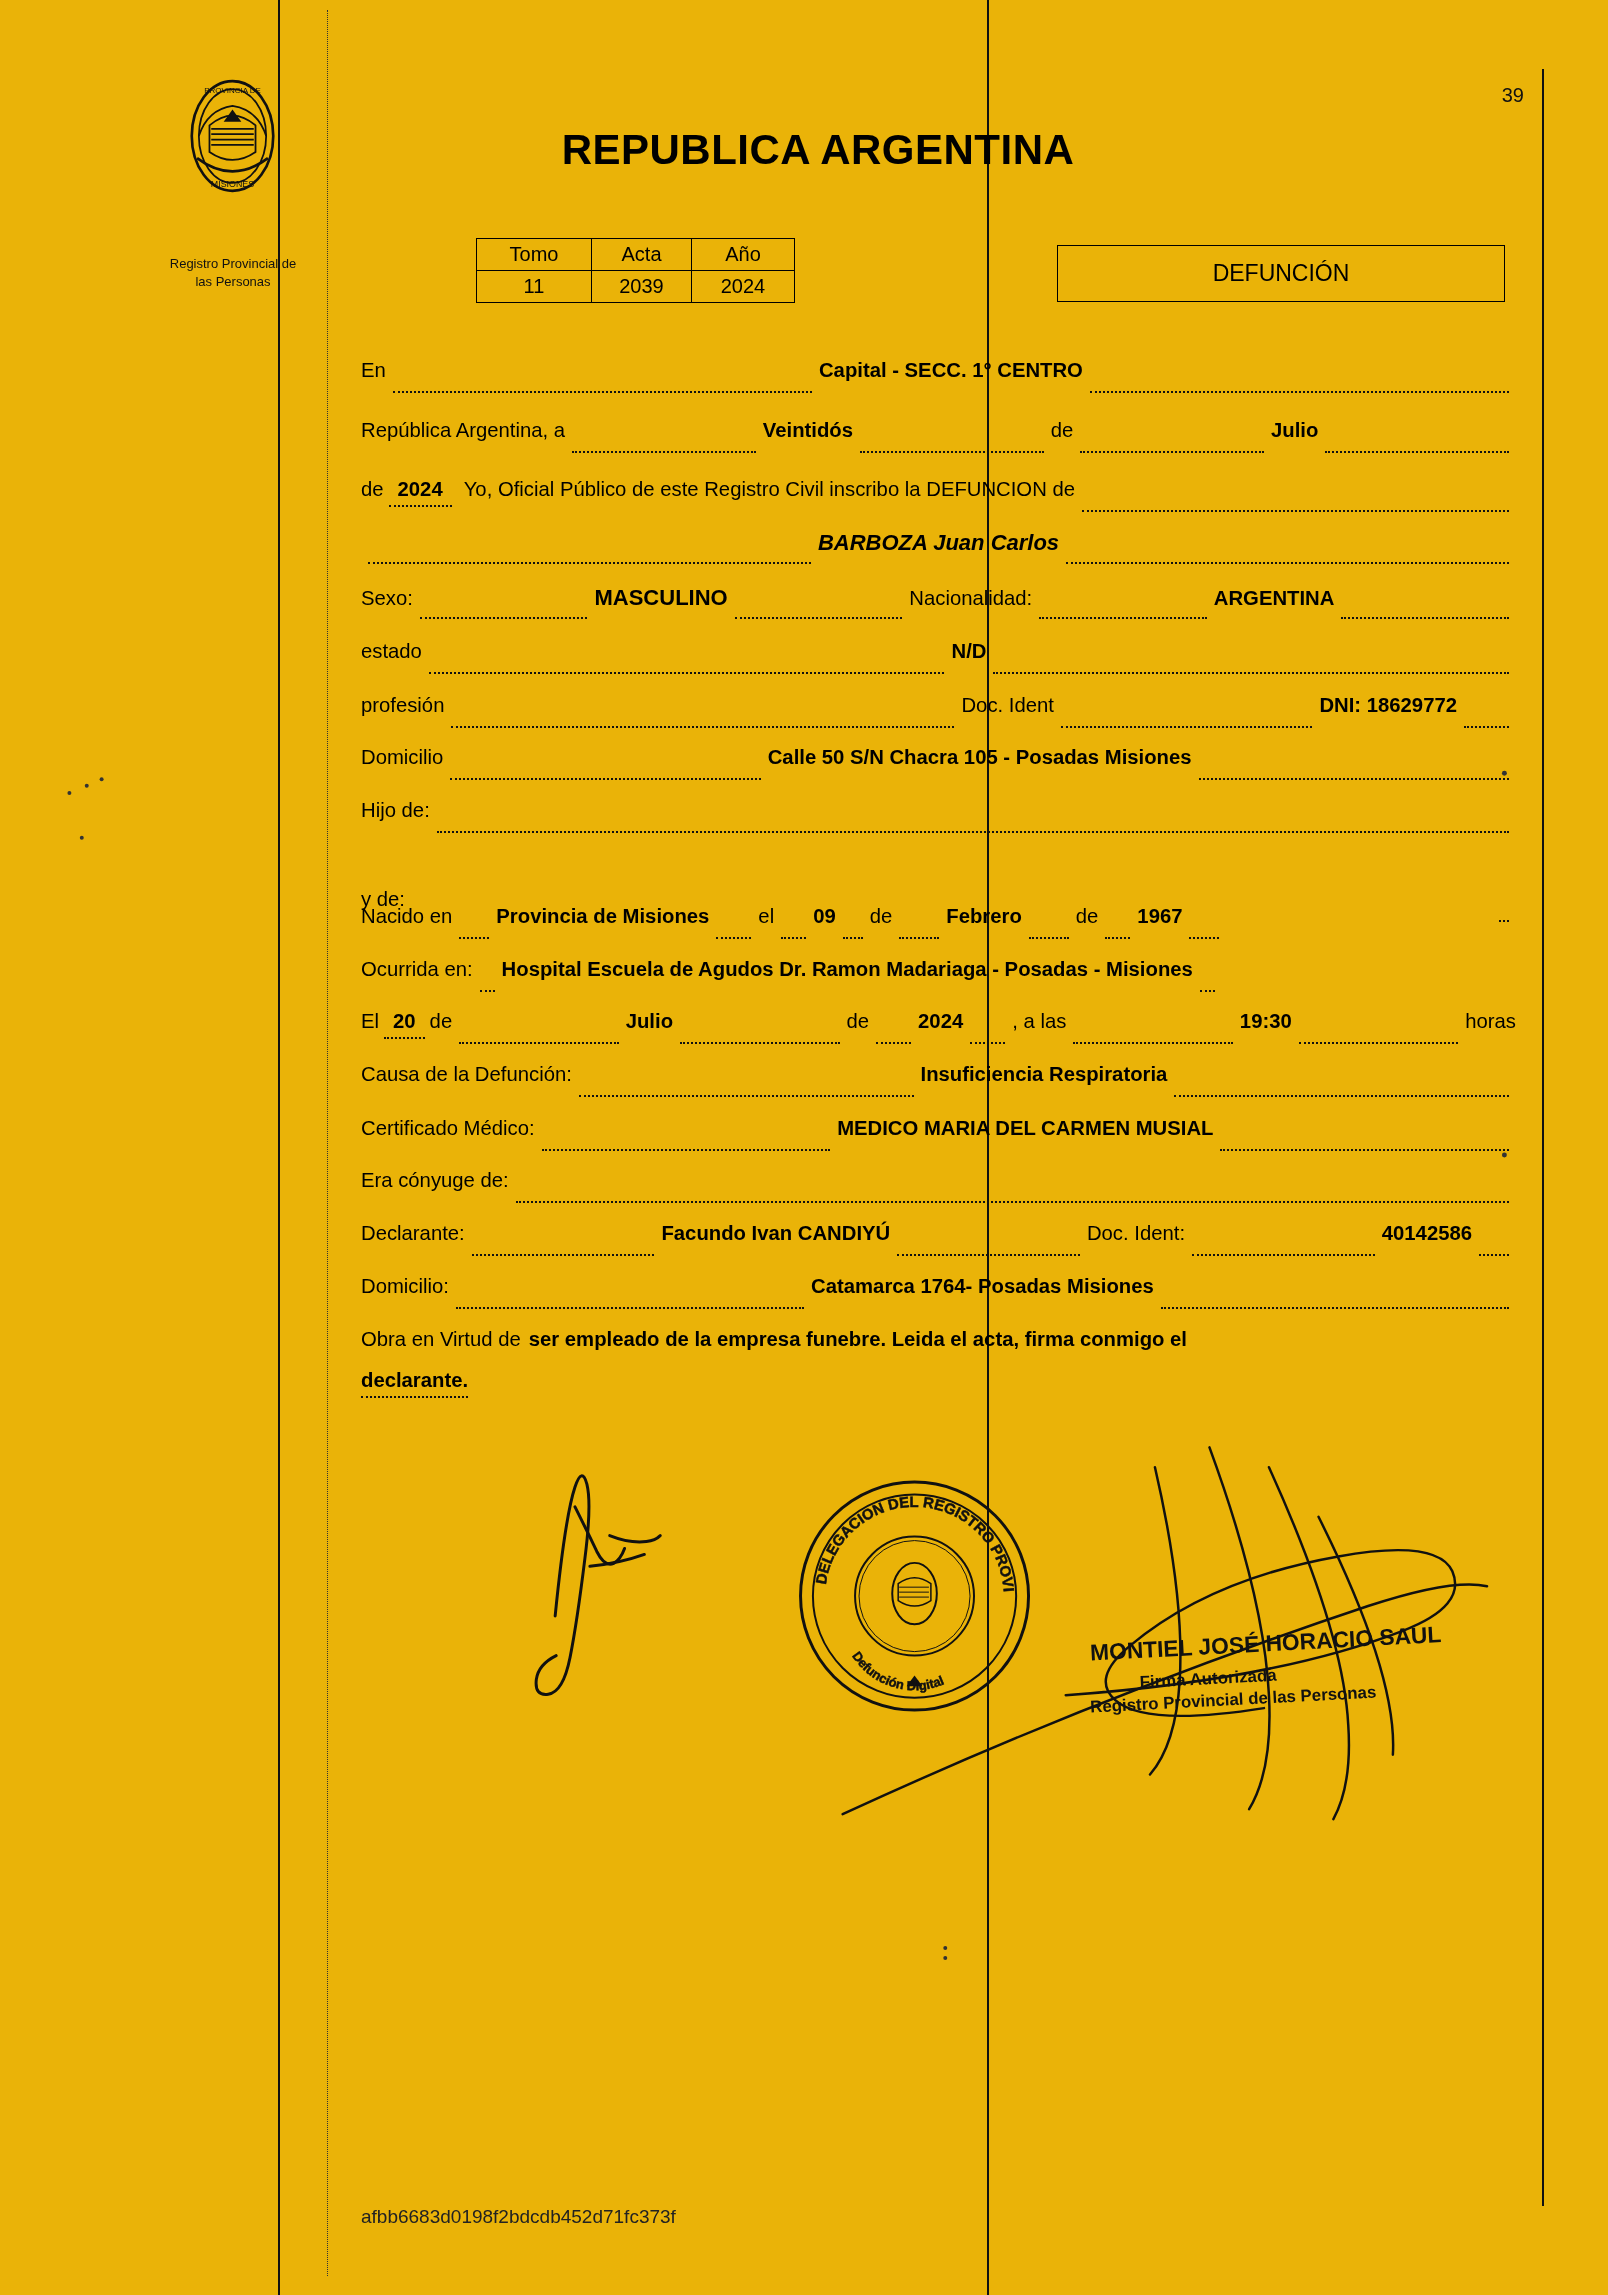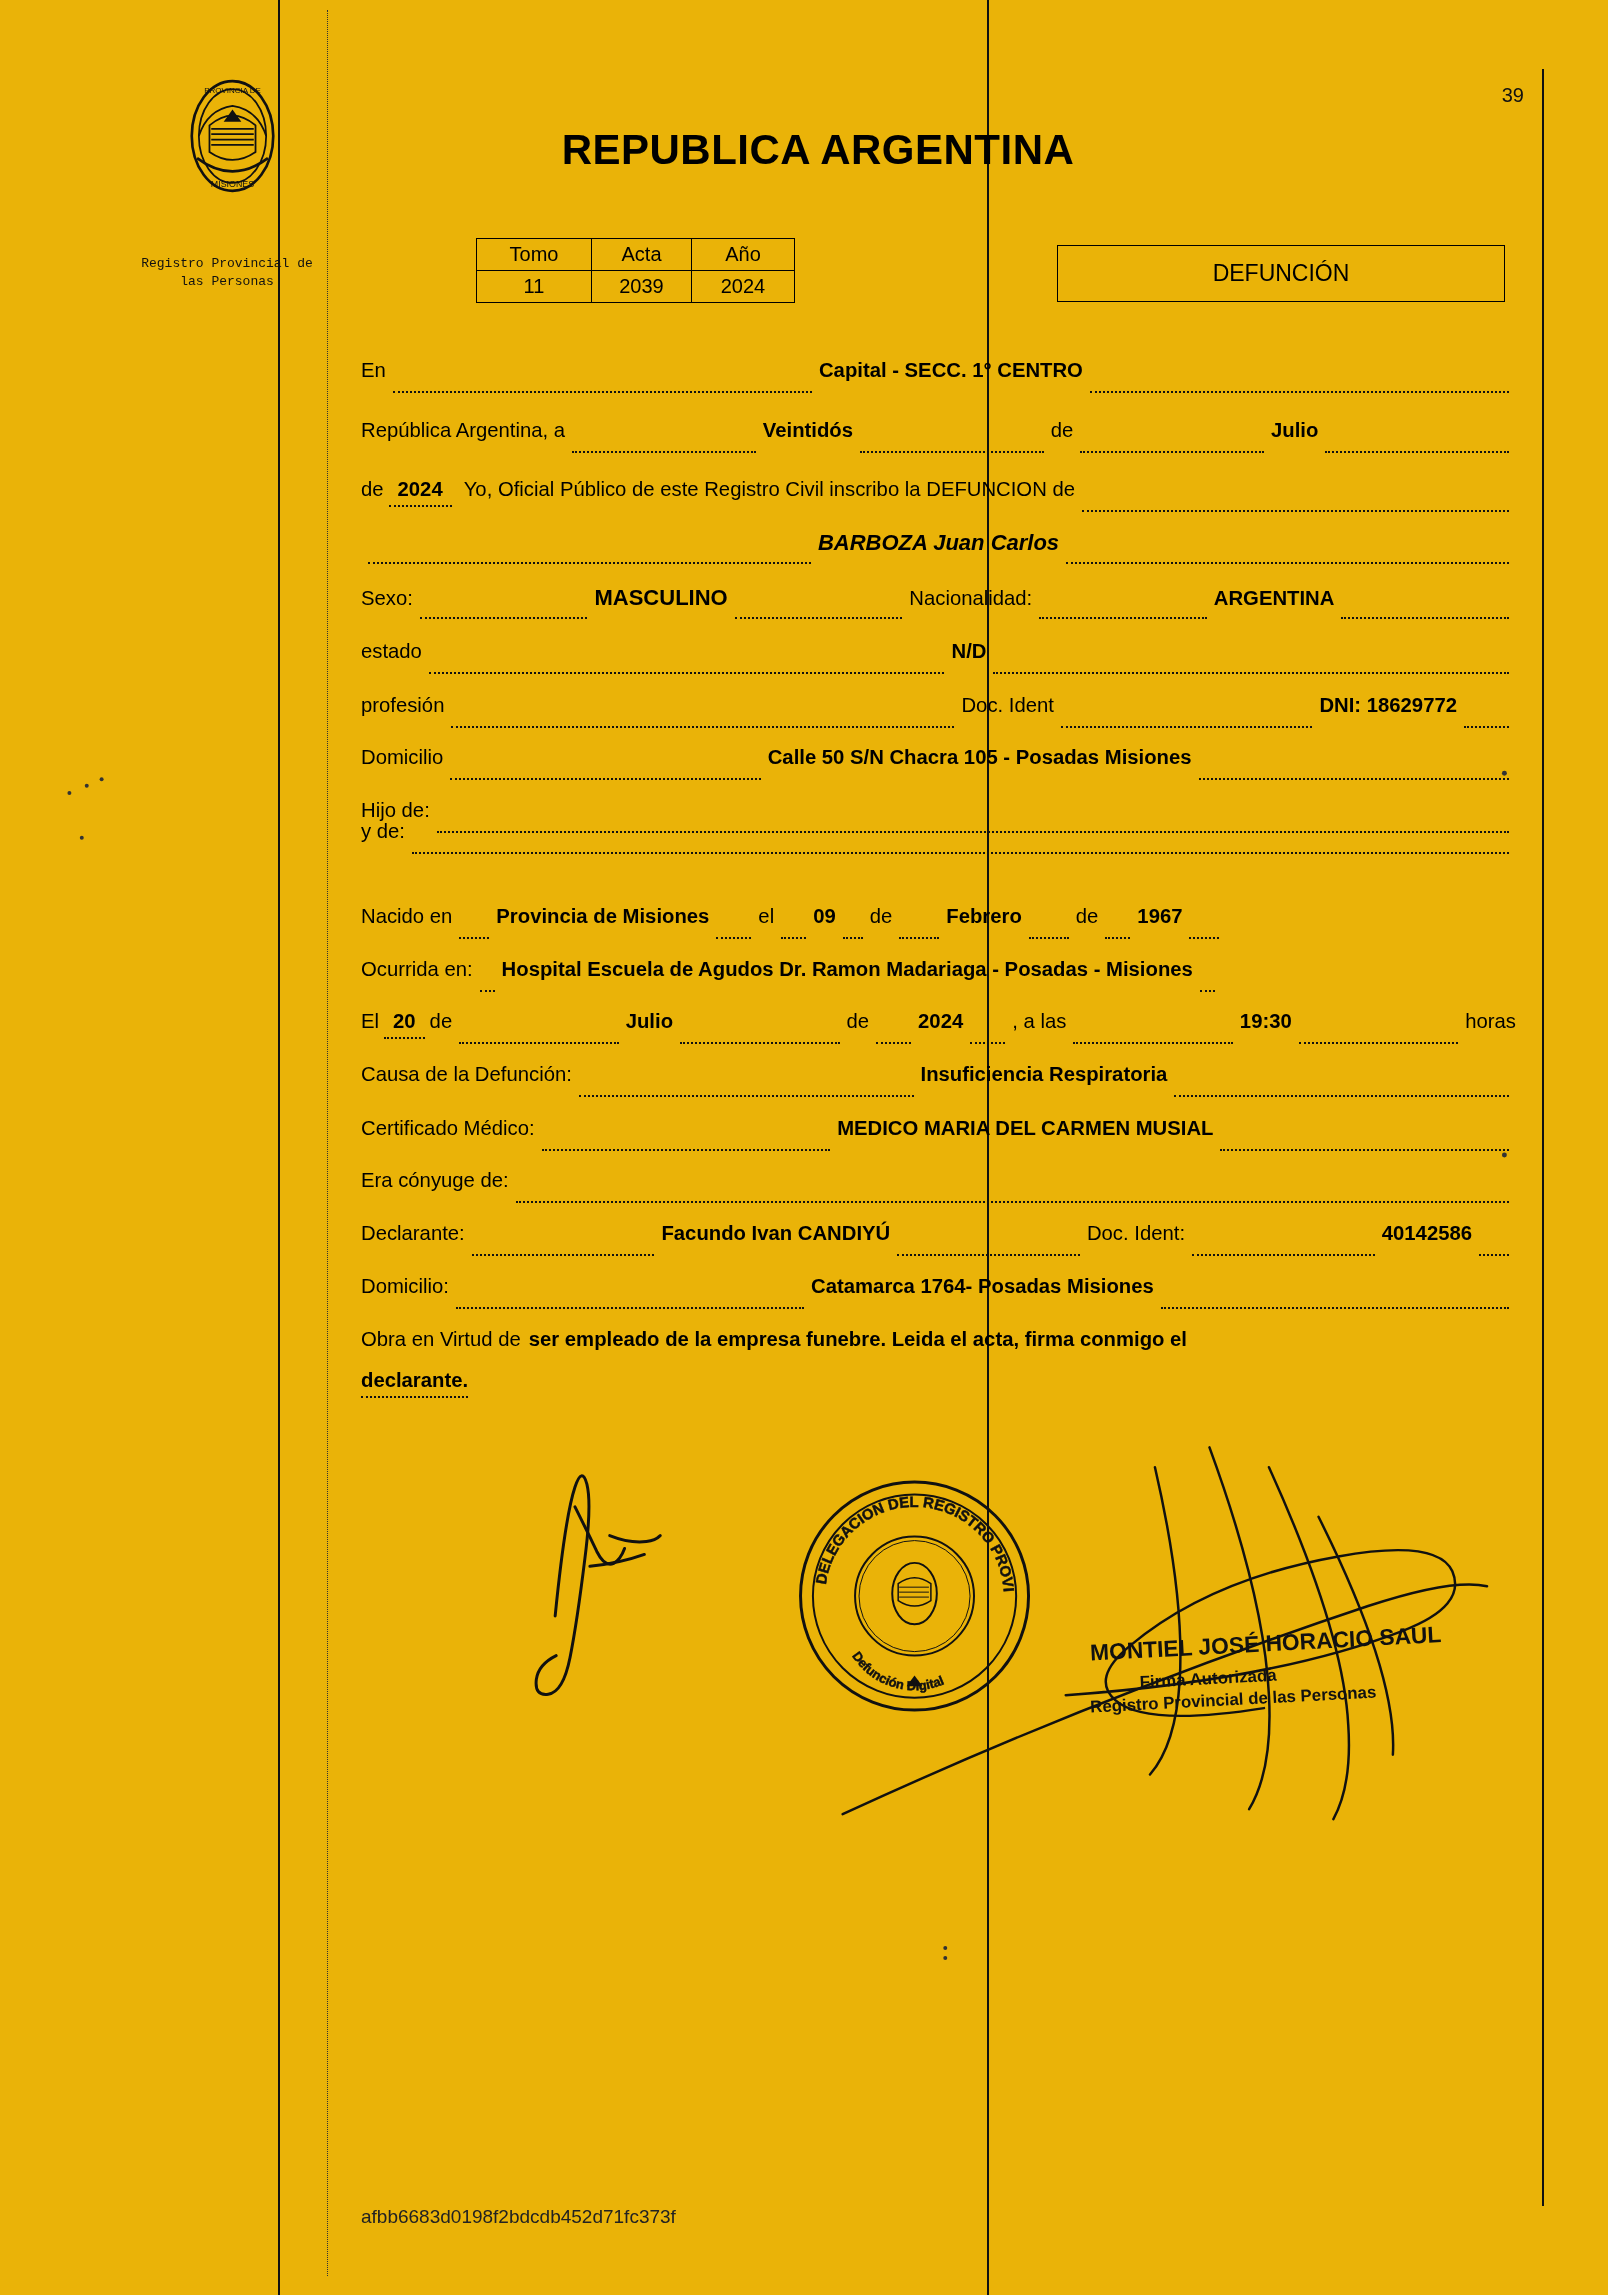--- a/index.html
+++ b/index.html
@@ -34,28 +34,27 @@
     position: absolute;
     left: 178px;
     top: 74px;
     width: 109px;
     height: 124px;
   }
   .crest svg { width: 100%; height: 100%; }
 
   .registro-label {
     position: absolute;
-    left: 128px;
+    left: 134px;
     top: 255px;
     width: 198px;
     text-align: center;
     font-size: 13px;
     line-height: 1.35;
     color: #111;
-    font-family: Liberation Mono, monospace;
   }
 
   .page-number {
     position: absolute;
     right: 84px;
     top: 84px;
     font-size: 20px;
     color: #111;
   }
 
@@ -277,21 +276,21 @@
     <span class="val">Calle 50 S/N Chacra 105 - Posadas Misiones</span>
     <span class="fill"></span>
   </div>
 
   <div class="line" style="top:799px;">
     <span class="lbl">Hijo de:</span>
     <span class="fill"></span>
     <span class="val"></span>
   </div>
 
-  <div class="line" style="top:820px;">
+  <div class="line" style="top:888px;flex-direction:column;">
     <span class="lbl">y de:</span>
     <span class="fill"></span>
     <span class="val"></span>
   </div>
 
   <div class="line" style="top:905px;">
     <span class="lbl">Nacido en</span>
     <span class="fill" style="max-width:30px;"></span>
     <span class="val">Provincia de Misiones</span>
     <span class="fill" style="max-width:35px;"></span>

